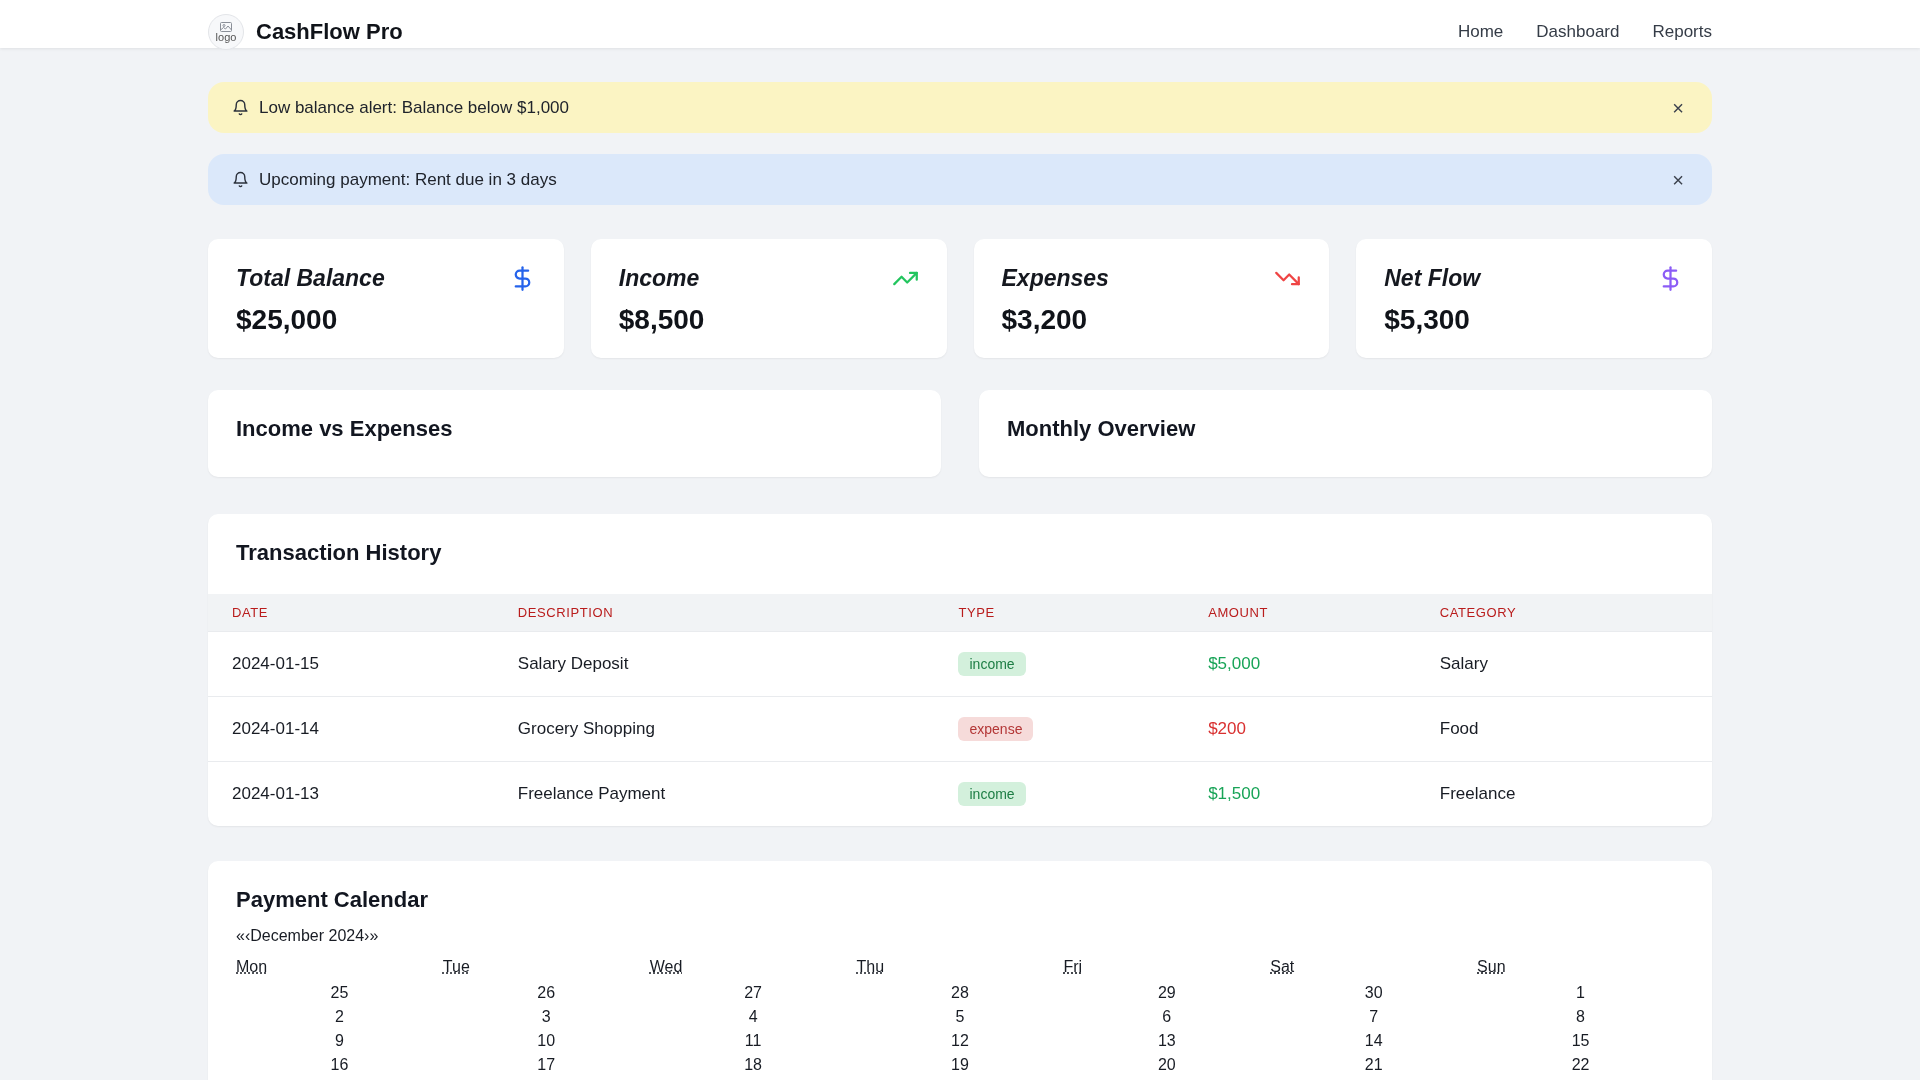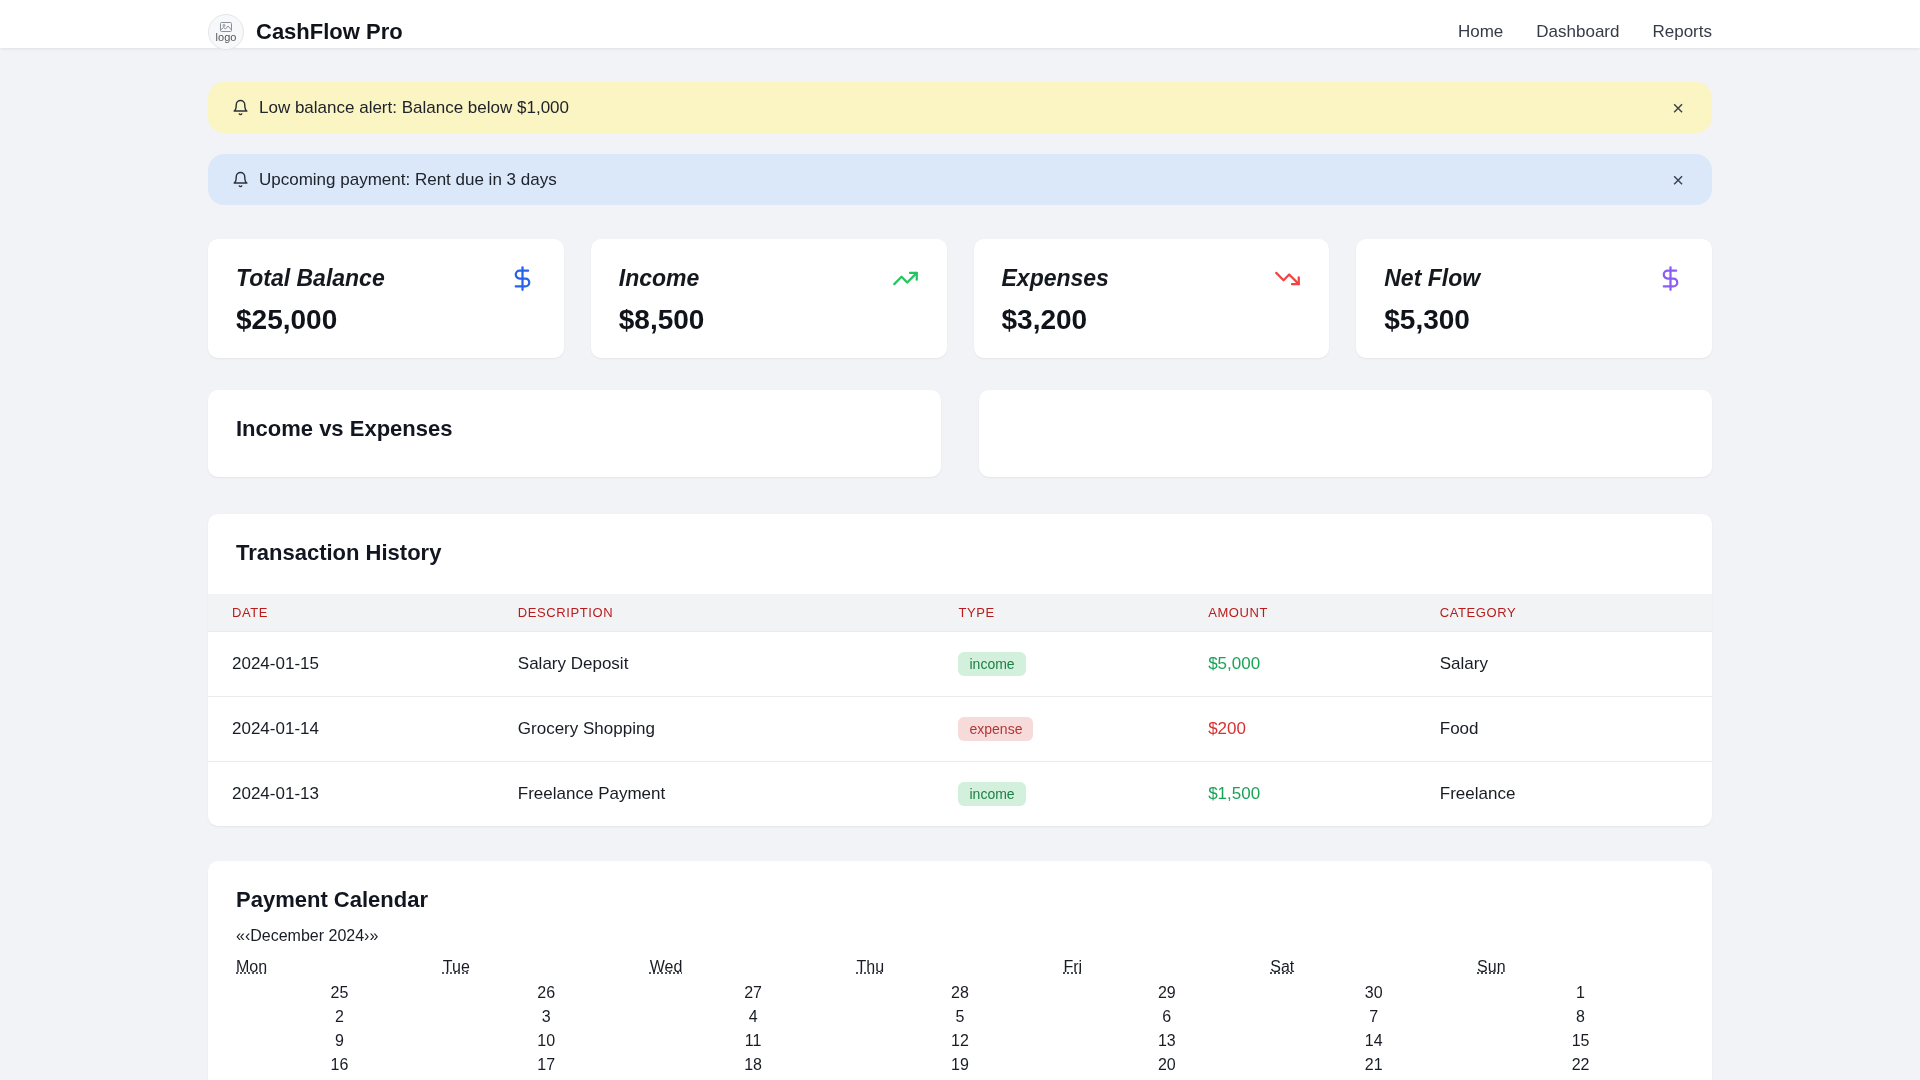--- a/index.html
+++ b/index.html
@@ -220,20 +220,21 @@
       <div class="stat-value">$5,300</div>
     </div>
   </section>
 
   <section class="charts">
     <div class="card chart-card">
       <div class="card-title">Income vs Expenses</div>
       <div class="chart-area"></div>
     </div>
     <div class="card chart-card">
+      <div class="card-title">Monthly Overview</div>
       <div class="chart-area"></div>
     </div>
   </section>
 
   <section class="card table-card">
     <div class="card-title">Transaction History</div>
     <table class="tx-table">
       <colgroup>
         <col class="col-date">
           <col class="col-desc">

